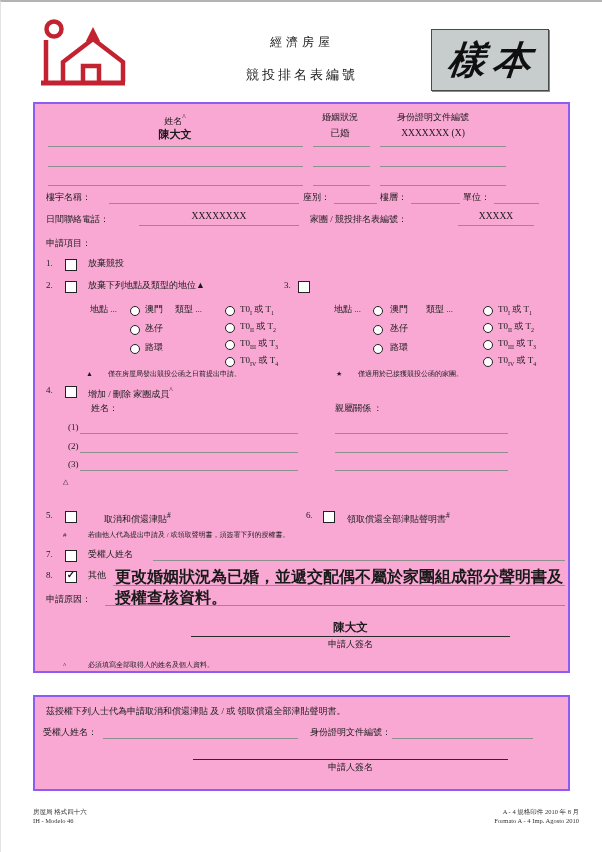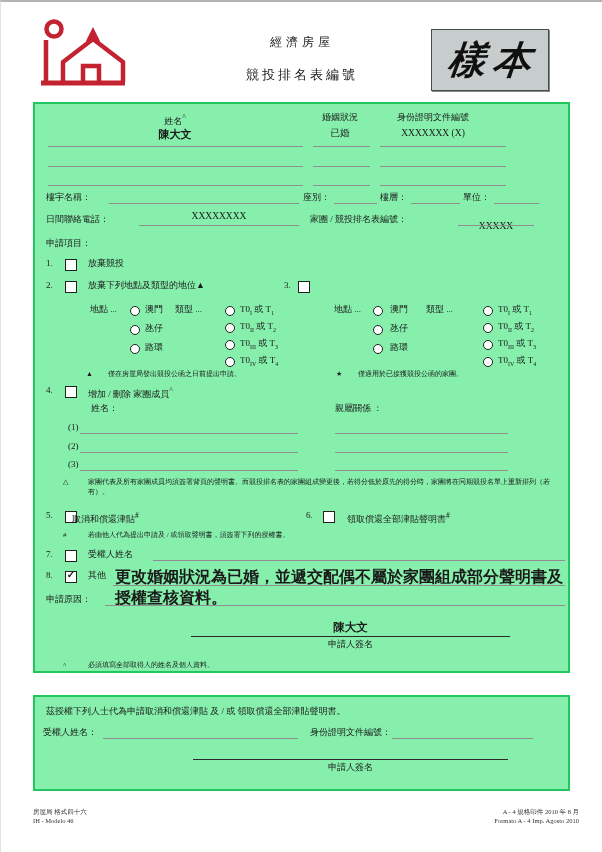--- a/index.html
+++ b/index.html
@@ -9,21 +9,21 @@
   .abs{position:absolute;}
   .fs9{font-size:9px;line-height:11px;}
   .fs95{font-size:9.5px;line-height:11px;}
   .fs7{font-size:7px;line-height:9.5px;}
   .fs65{font-size:6.5px;line-height:8.5px;color:#333;}
   .ctr{text-align:center;}
   .rt{text-align:right;}
   .fill{font-family:"DejaVu Sans","Liberation Sans",sans-serif;font-weight:bold;}
   .line{position:absolute;height:0;border-bottom:1px solid #8f8f8f;}
   .dark{border-bottom:1px solid #2a2a2a;}
-  .boxed{position:absolute;border:2px solid #22c55e;background:#86efac;}
+  .boxed{position:absolute;border:2px solid #8b5cf6;background:#f9a8d4;}
   .cb{position:absolute;width:10px;height:10px;border:1px solid #222;background:#fff;text-align:center;}
   .cb .chk{font-style:normal;font-size:10px;line-height:10px;font-weight:bold;display:block;margin-top:-2px;}
   .radio{position:absolute;width:8px;height:8px;border:1px solid #222;border-radius:50%;background:#fff;}
   sub.sm{font-size:6px;line-height:0;}
   .stamp-box{position:absolute;left:430px;top:27px;width:116px;height:60px;background:#c6cdcc;
              border:1px solid #4a4a4a;box-shadow:1px 1px 0 #8a8a8a;display:flex;align-items:center;justify-content:center;}
   .stamp-text{font-size:38px;font-weight:bold;font-style:italic;letter-spacing:7px;transform:skewX(-6deg);color:#101010;padding-left:6px;}
   .t1{letter-spacing:4px;font-size:12px;}
   .t2{letter-spacing:3px;font-size:13px;}
   .wide-date{word-spacing:12px;}
@@ -77,21 +77,21 @@
     <div class="line" style="left:299px;top:99px;width:43px"></div>
     <div class="abs fs9" style="left:345px;top:88px">樓層：</div>
     <div class="line" style="left:376px;top:99px;width:49px"></div>
     <div class="abs fs9" style="left:428px;top:88px">單位：</div>
     <div class="line" style="left:459px;top:99px;width:45px"></div>
 
     <div class="abs fs9" style="left:11px;top:110px">日間聯絡電話：</div>
     <div class="abs ctr fs95" style="left:104px;top:107px;width:160px">XXXXXXXX</div>
     <div class="line" style="left:104px;top:121px;width:160px"></div>
     <div class="abs fs9" style="left:275px;top:110px">家團 / 競投排名表編號：</div>
-    <div class="abs ctr fs95" style="left:423px;top:117px;width:76px">XXXXX</div>
+    <div class="abs ctr fs95" style="left:423px;top:107px;width:76px">XXXXX</div>
     <div class="line" style="left:423px;top:121px;width:76px"></div>
 
     <div class="abs fs9" style="left:11px;top:134px">申請項目：</div>
 
     <div class="abs fs9" style="left:11px;top:154px">1.</div>
     <span class="cb" style="left:30px;top:155px"></span>
     <div class="abs fs9" style="left:53px;top:154px">放棄競投</div>
 
     <div class="abs fs9" style="left:11px;top:176px">2.</div>
     <span class="cb" style="left:30px;top:177px"></span>
@@ -151,25 +151,24 @@
     <div class="line" style="left:45px;top:329px;width:218px"></div>
     <div class="line" style="left:300px;top:329px;width:173px"></div>
     <div class="abs fs9" style="left:33px;top:337px">(2)</div>
     <div class="line" style="left:45px;top:348px;width:218px"></div>
     <div class="line" style="left:300px;top:348px;width:173px"></div>
     <div class="abs fs9" style="left:33px;top:355px">(3)</div>
     <div class="line" style="left:45px;top:366px;width:218px"></div>
     <div class="line" style="left:300px;top:366px;width:173px"></div>
 
     <div class="abs fs7" style="left:28px;top:374px">△</div>
-    <div class="abs fs7" style="left:53px;top:374px;width:478px">家團代表及所有家團成員均須簽署背頁的聲明書。而競投排名表的家團組成變更後，若得分低於原先的得分時，家團將在同期競投名單上重新排列（若有）。</div>
 
     <div class="abs fs9" style="left:11px;top:406px">5.</div>
     <span class="cb" style="left:30px;top:407px"></span>
-    <div class="abs fs9" style="left:37px;top:406px"><span>取消和償還津貼</span><sup class="sm">#</sup></div>
+    <div class="abs fs9" style="left:69px;top:406px"><span>取消和償還津貼</span><sup class="sm">#</sup></div>
     <div class="abs fs9" style="left:271px;top:406px">6.</div>
     <span class="cb" style="left:288px;top:407px"></span>
     <div class="abs fs9" style="left:312px;top:406px"><span>領取償還全部津貼聲明書</span><sup class="sm">#</sup></div>
 
     <div class="abs fs7" style="left:28px;top:427px">#</div>
     <div class="abs fs7" style="left:53px;top:427px">若由他人代為提出申請及 / 或領取聲明書，須簽署下列的授權書。</div>
 
     <div class="abs fs9" style="left:11px;top:445px">7.</div>
     <span class="cb" style="left:30px;top:446px"></span>
     <div class="abs fs9" style="left:53px;top:445px">受權人姓名</div>

